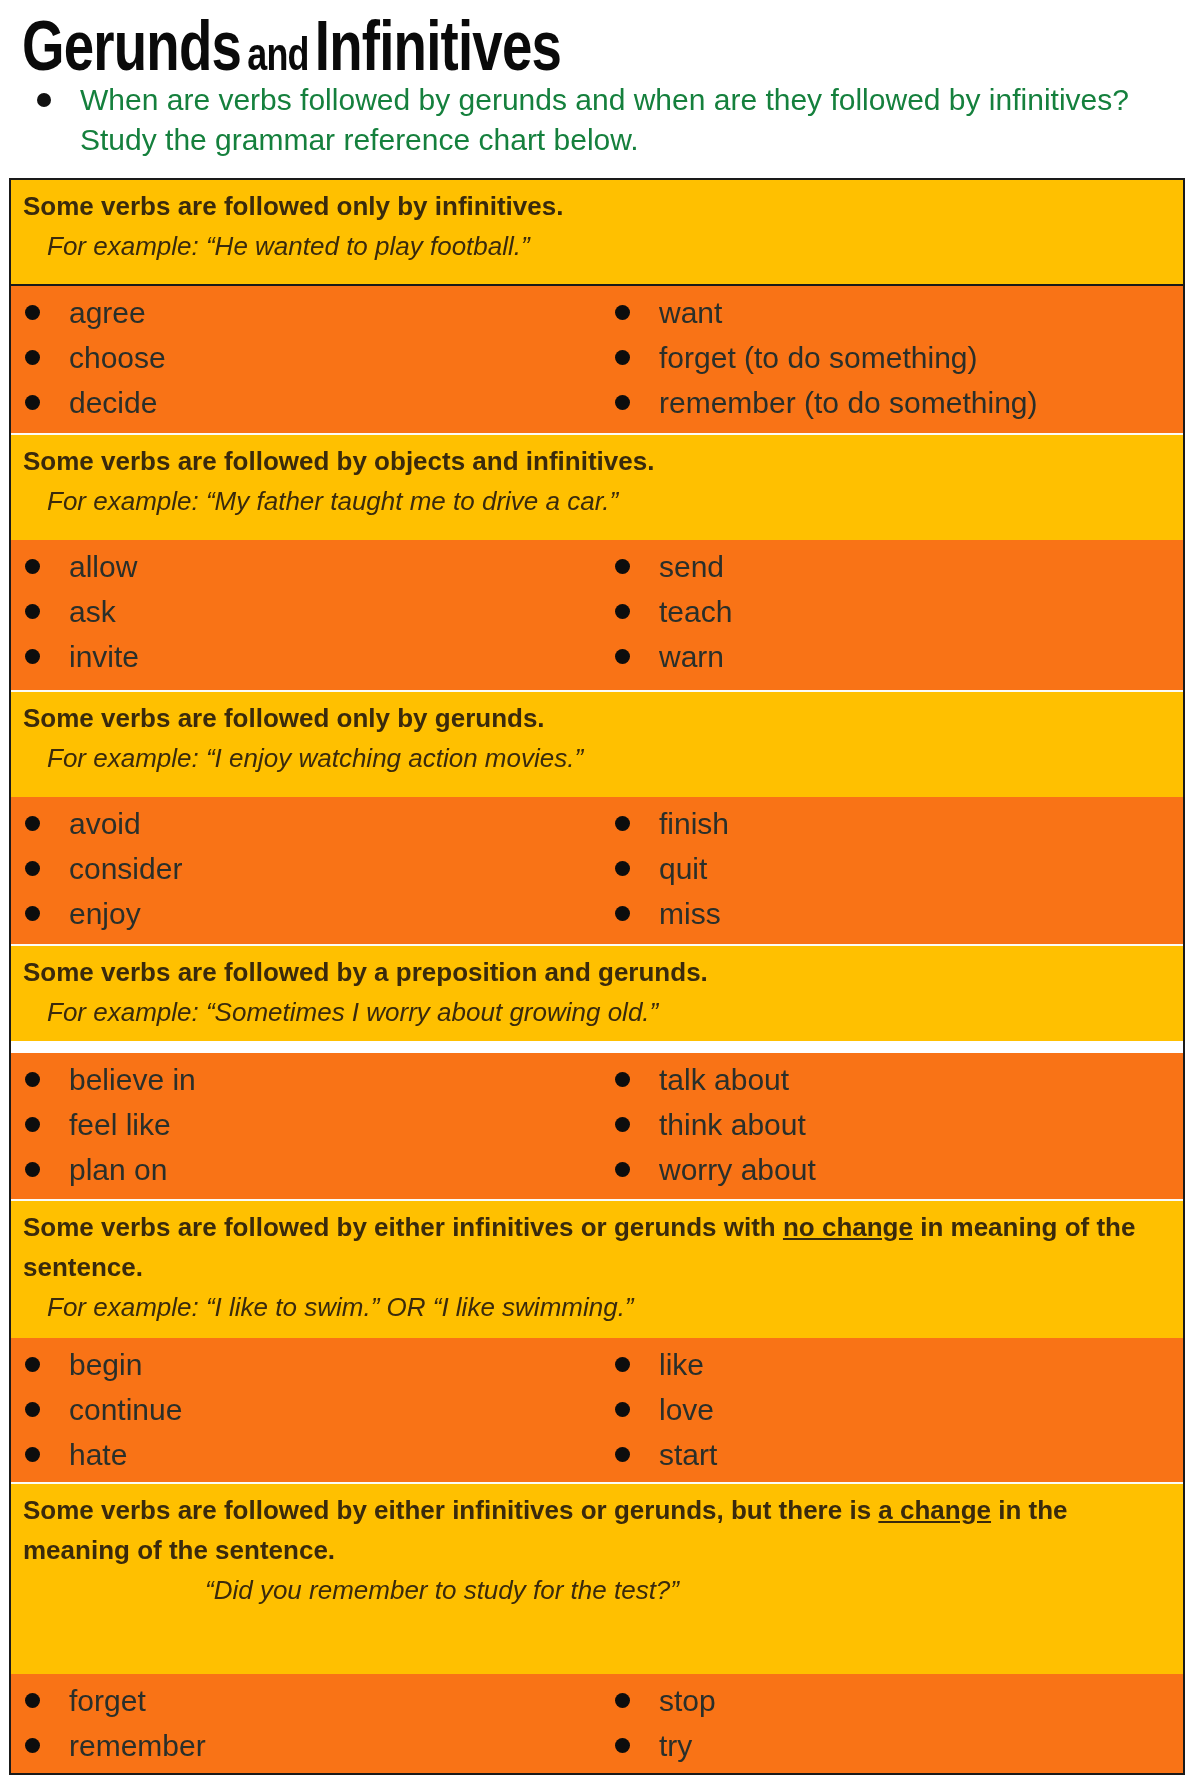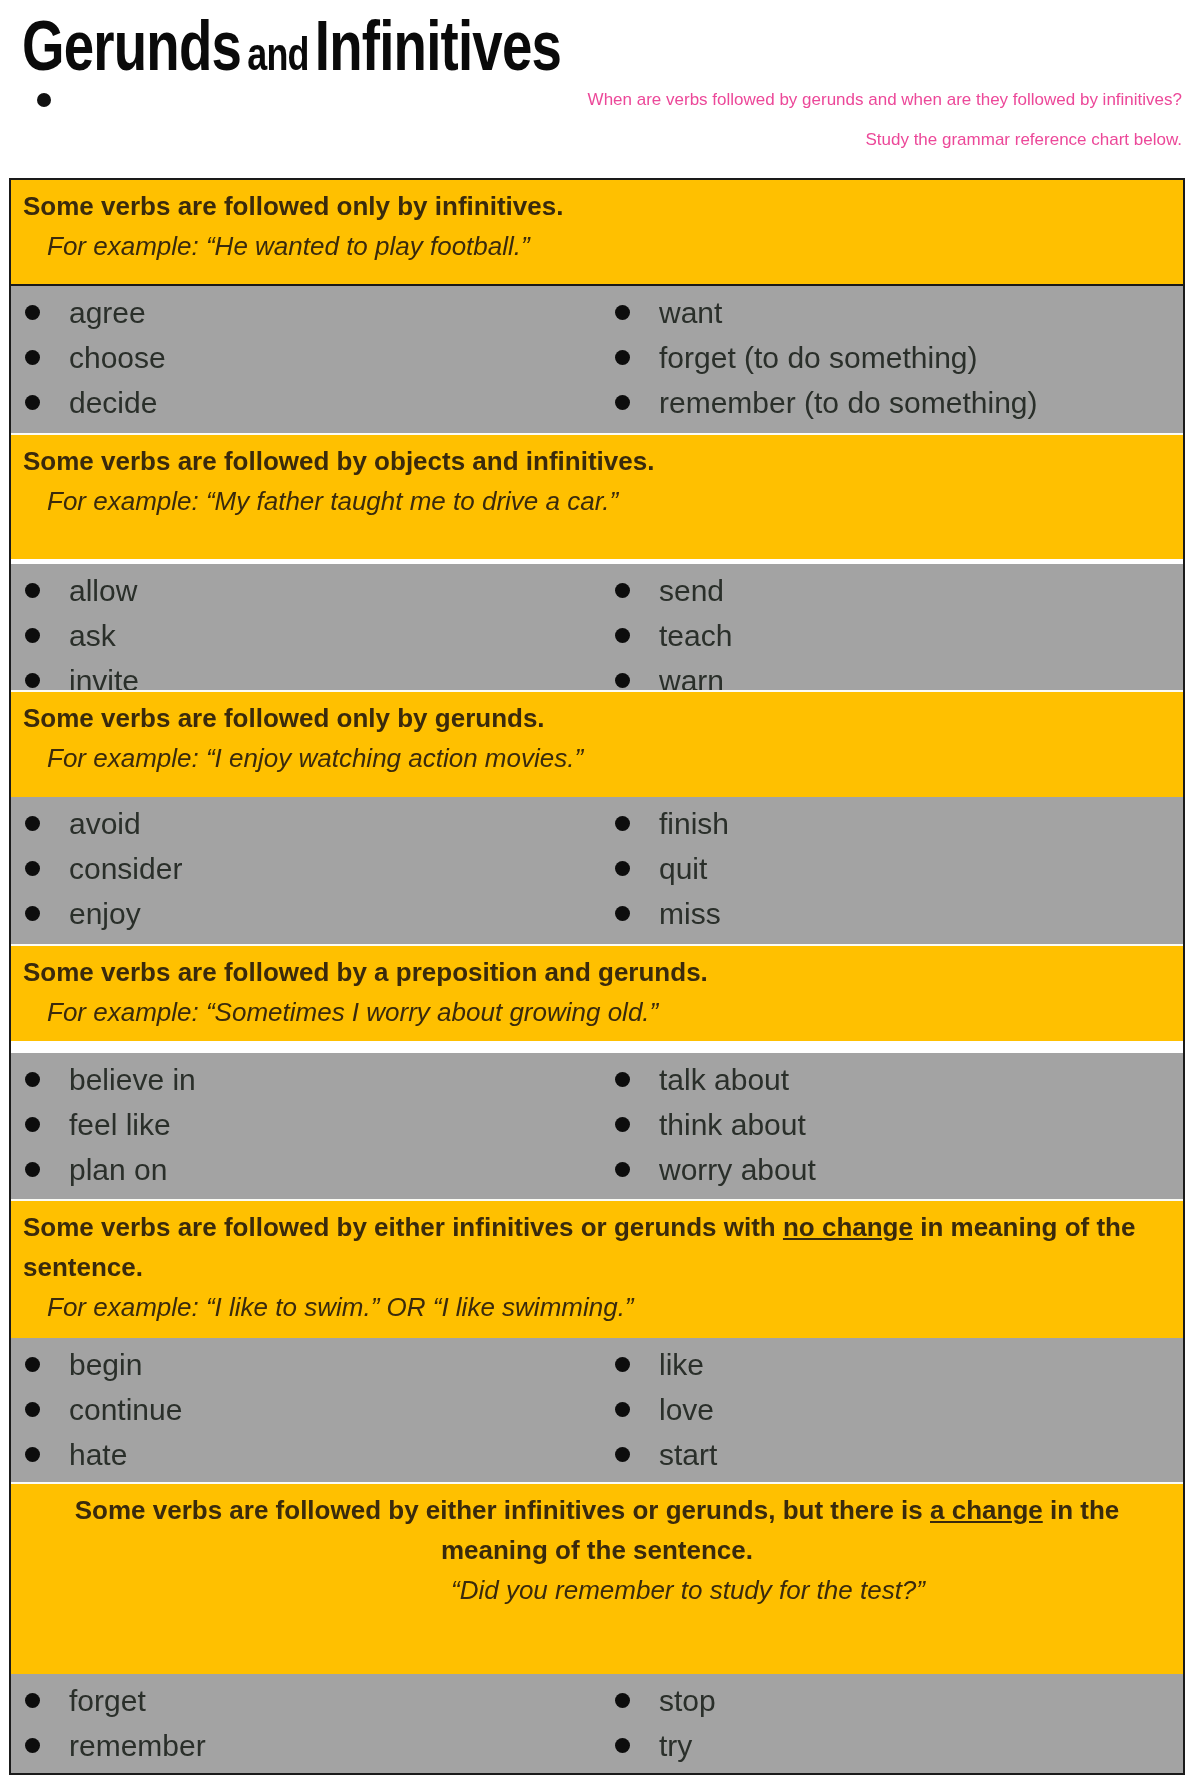--- a/index.html
+++ b/index.html
@@ -1,30 +1,30 @@
 <!DOCTYPE html>
 <html><head>
 <meta charset="utf-8">
 <style>
   html, body { margin:0; padding:0; background:#ffffff; }
   body { width:1200px; height:1784px; position:relative; overflow:hidden; font-family:"Liberation Sans", sans-serif; color:#222; }
   .title { position:absolute; left:22px; top:6px; margin:0; font-family:"Liberation Sans", sans-serif; font-weight:bold; color:#0a0a0a; white-space:nowrap; letter-spacing:-1px; transform:scaleX(0.78); transform-origin:left top; }
   .title .big { font-size:70px; }
   .title .small { font-size:46px; }
-  .intro { position:absolute; left:22px; top:80px; width:1160px; font-size:17px; line-height:40px; color:#ec4899;text-align:right; }
+  .intro { position:absolute; left:22px; top:80px; width:1160px; font-size:30px; line-height:40px; color:#15803d; }
   .intro .dot { position:absolute; left:15px; top:13px; width:14px; height:14px; border-radius:50%; background:#111; }
   .intro .txt { margin-left:58px; display:block; }
   .table { position:absolute; left:9px; top:178px; width:1176px; height:1597px; border:2px solid #1a1a1a; box-sizing:border-box; }
   .sec-h { position:absolute; left:0; right:0; background:#FFC000; color:#3a2a0c; box-sizing:border-box; padding:6px 12px 0 12px; font-size:26px; line-height:40px; }
   .sec-h.first { border-bottom:2px solid #1a1a1a; }
   .sec-h .rule { font-weight:bold; display:block; }
   .sec-h .rule u { text-decoration:underline; }
   .sec-h .ex { font-style:italic; display:block;margin-left:24px; }
   .sec-h .ex2 { font-style:italic; display:block; padding-left:182px; }
-  .sec-g { position:absolute; left:0; right:0; background:#a3a3a3; box-sizing:border-box; }
+  .sec-g { position:absolute; left:0; right:0; background:#f97316; box-sizing:border-box; }
   .col { position:absolute; top:4px; }
   .col.left { left:14px; }
   .col.right { left:604px; }
   .item { position:relative; height:45px; font-size:30px; line-height:45px; color:#2a2f2a; padding-left:44px; white-space:nowrap; }
   .item .b { position:absolute; left:0; top:15px; width:15px; height:15px; border-radius:50%; background:#0d0d0d; }
   .divline { position:absolute; left:0; right:0; height:4px; background:#fbfcf6; }
 </style>
 </head>
 <body>
 
@@ -57,21 +57,21 @@
       <div class="item"><span class="b"></span><span>forget (to do something)</span></div>
       <div class="item"><span class="b"></span><span>remember (to do something)</span></div>
     </div>
   </div>
 
   <div class="divline" style="top:253px;"></div>
   <div class="sec-h" style="top:255px;height:124px;">
     <span class="rule">Some verbs are followed by objects and infinitives.</span>
     <span class="ex">For example: “My father taught me to drive a car.”</span>
   </div>
-  <div class="sec-g" style="top:384px;height:183px;">
+  <div class="sec-g" style="top:360px;height:183px;">
     <div class="col left">
       <div class="item"><span class="b"></span><span>allow</span></div>
       <div class="item"><span class="b"></span><span>ask</span></div>
       <div class="item"><span class="b"></span><span>invite</span></div>
     </div>
     <div class="col right">
       <div class="item"><span class="b"></span><span>send</span></div>
       <div class="item"><span class="b"></span><span>teach</span></div>
       <div class="item"><span class="b"></span><span>warn</span></div>
     </div>
@@ -125,21 +125,21 @@
       <div class="item"><span class="b"></span><span>hate</span></div>
     </div>
     <div class="col right">
       <div class="item"><span class="b"></span><span>like</span></div>
       <div class="item"><span class="b"></span><span>love</span></div>
       <div class="item"><span class="b"></span><span>start</span></div>
     </div>
   </div>
 
   <div class="divline" style="top:1302px;"></div>
-  <div class="sec-h" style="top:1304px;height:190px;text-align:center;">
+  <div class="sec-h" style="top:1304px;height:190px;">
     <span class="rule"><span>Some verbs are followed by either infinitives or gerunds, but there is </span><u>a change</u><span> in the meaning of the sentence.</span></span>
     <span class="ex2">“Did you remember to study for the test?”</span>
   </div>
   <div class="sec-g" style="top:1494px;height:99px;">
     <div class="col left">
       <div class="item"><span class="b"></span><span>forget</span></div>
       <div class="item"><span class="b"></span><span>remember</span></div>
     </div>
     <div class="col right">
       <div class="item"><span class="b"></span><span>stop</span></div>

